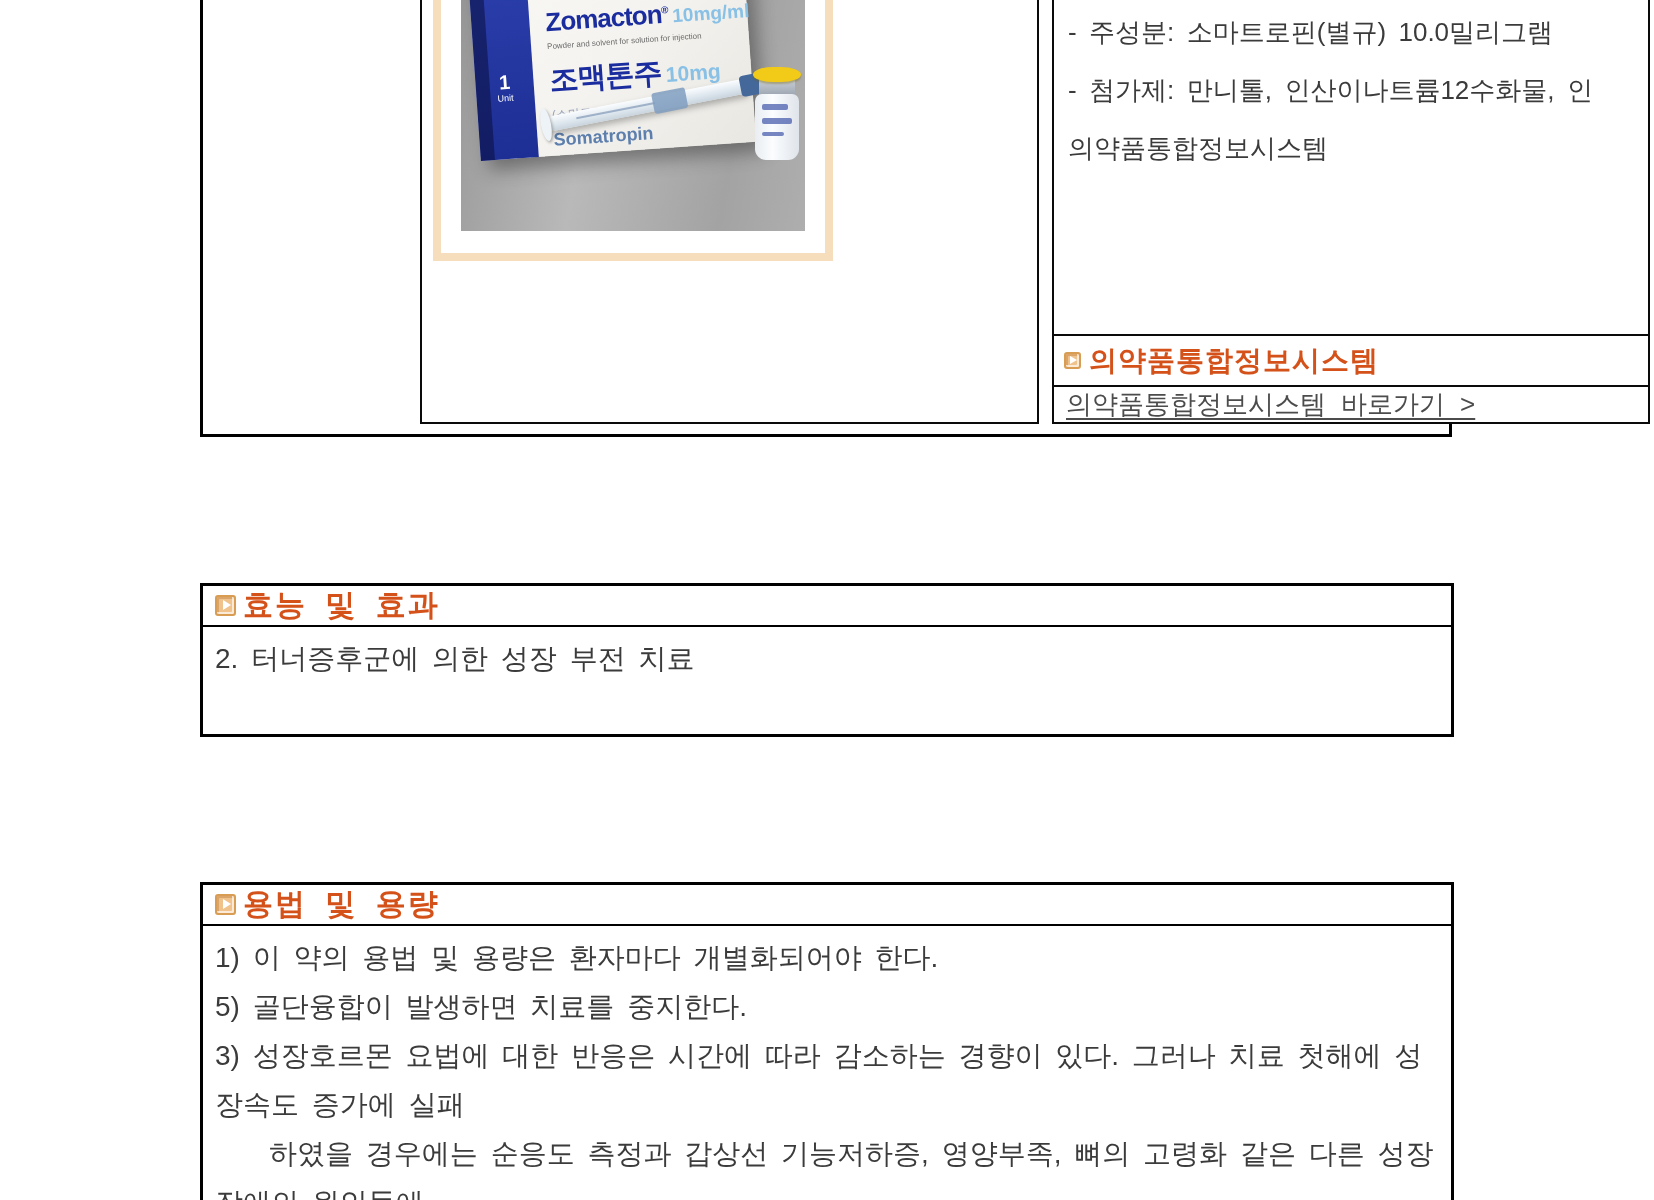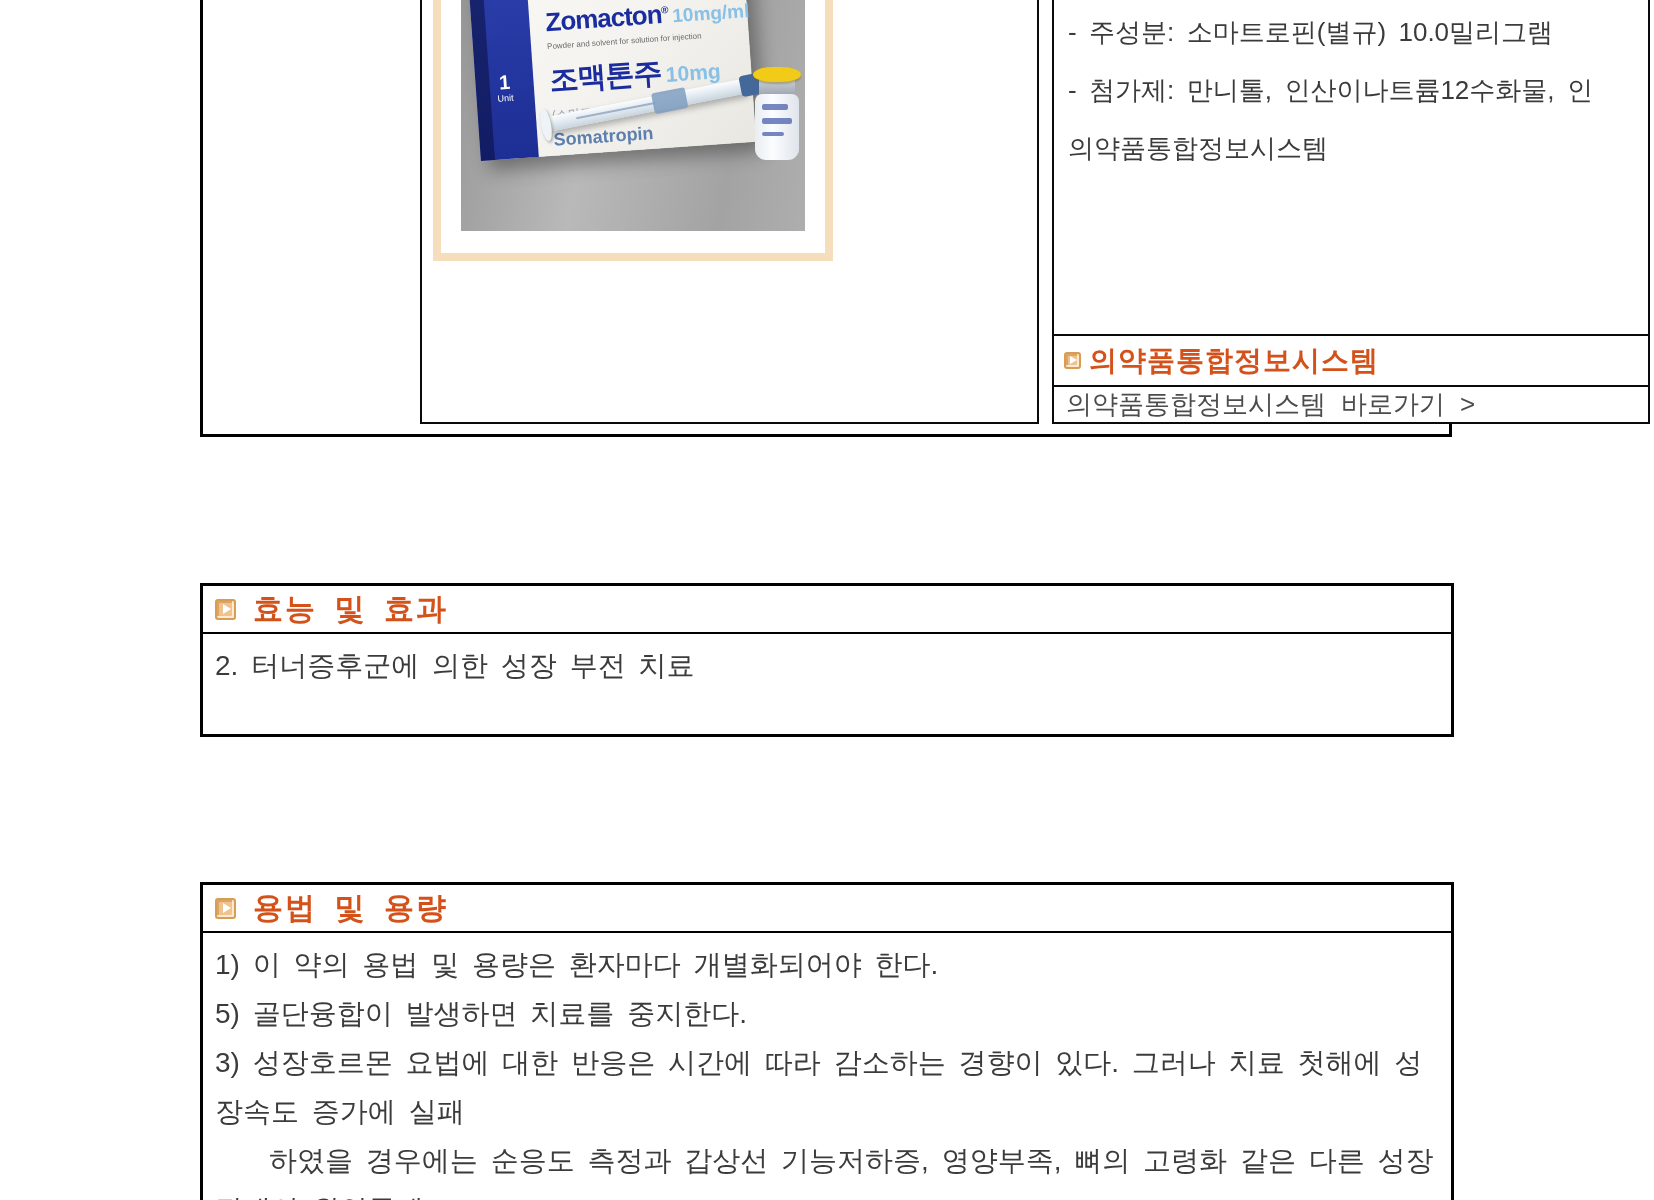--- a/index.html
+++ b/index.html
@@ -16,21 +16,21 @@
   }
   .cell { position:absolute; box-sizing:border-box; background:#fff; border:2px solid #0a0a0a; overflow:hidden; }
   .cell-image  { left:217px; top:-4px; width:619px; height:429px; border-top:none; }
   .cell-comp   { left:849px; top:-4px; width:598px; height:341px; border-top:none; padding:8px 12px 0 14px; }
   .cell-syshead{ left:849px; top:335px; width:598px; height:53px; display:flex; align-items:center; gap:8px; padding-left:10px; }
   .cell-link   { left:849px; top:386px; width:598px; height:39px; display:flex; align-items:center; padding-left:12px; }
 
   .comp-line { font-size:26px; line-height:58px; white-space:nowrap; word-spacing:0.2em; color:#3b3b3b; }
 
   .sys-title { font-size:28px; font-weight:bold; color:#d4521a; letter-spacing:1px; }
-  .goto-link { font-size:26px; color:#4c4c4c; text-underline-offset:5px; word-spacing:0.3em; cursor:pointer; }
+  .goto-link { font-size:26px; color:#4c4c4c; text-decoration:underline; text-underline-offset:5px; word-spacing:0.3em; cursor:pointer; }
 
   
   .photo-frame {
     position:absolute; left:11px; top:-314px; width:400px; height:580px;
     border:8px solid #f6ddbc; background:#fff; box-sizing:border-box;
   }
   .photo {
     position:absolute; left:20px; top:20px; width:344px; height:522px;
     background:linear-gradient(100deg,#8d8d8d 0%,#b9b9b9 45%,#a3a3a3 80%,#aeaeae 100%);
     overflow:hidden;
@@ -75,21 +75,21 @@
   .vial { position:absolute; left:294px; top:358px; width:44px; height:94px; }
   .vial-cap { position:absolute; left:-2px; top:0; width:48px; height:15px; background:#f2ca18; border-radius:50%/60%; box-shadow:0 2px 2px rgba(120,100,0,0.4); }
   .vial-neck { position:absolute; left:4px; top:13px; width:36px; height:16px; background:linear-gradient(180deg,#c9cfd8,#9aa3ae); }
   .vial-body { position:absolute; left:0; top:27px; width:44px; height:66px; background:linear-gradient(90deg,#e9edf1,#fbfdff 40%,#dfe4ea); border-radius:7px 7px 11px 11px; }
   .vial-txt { position:absolute; left:7px; height:6px; background:#4a5fae; opacity:0.75; border-radius:2px; }
 
   
   .section-box { position:absolute; left:200px; width:1254px; border:3px solid #000; box-sizing:border-box; background:#fff; overflow:hidden; }
   .sec-eff   { top:583px; height:154px; }
   .sec-usage { top:882px; height:331px; }
-  .sec-header { height:48px; border-bottom:2px solid #000; display:flex; align-items:center; gap:17px; padding-left:12px; box-sizing:border-box;font-family:Liberation Serif, serif; }
+  .sec-header { height:41px; border-bottom:2px solid #000; display:flex; align-items:center; gap:7px; padding-left:12px; box-sizing:border-box; }
   .sec-title { font-size:30px; font-weight:bold; color:#d4521a; letter-spacing:2px; word-spacing:8px; }
   .sec-body { padding:7px 12px 0 12px; }
   .sec-line { font-size:28px; line-height:49px; color:#3b3b3b; white-space:nowrap; word-spacing:0.18em; }
   .sec-line.indent { padding-left:54px; }
 
   
   .bullet-icon {
     width:21px; height:21px; flex:0 0 auto; position:relative; box-sizing:border-box;
     background:#f0c38c; border:2px solid #d89c52; border-radius:3px;
     box-shadow:inset -2px -2px 0 rgba(255,255,255,0.65), inset 2px 2px 0 rgba(180,110,40,0.35);

